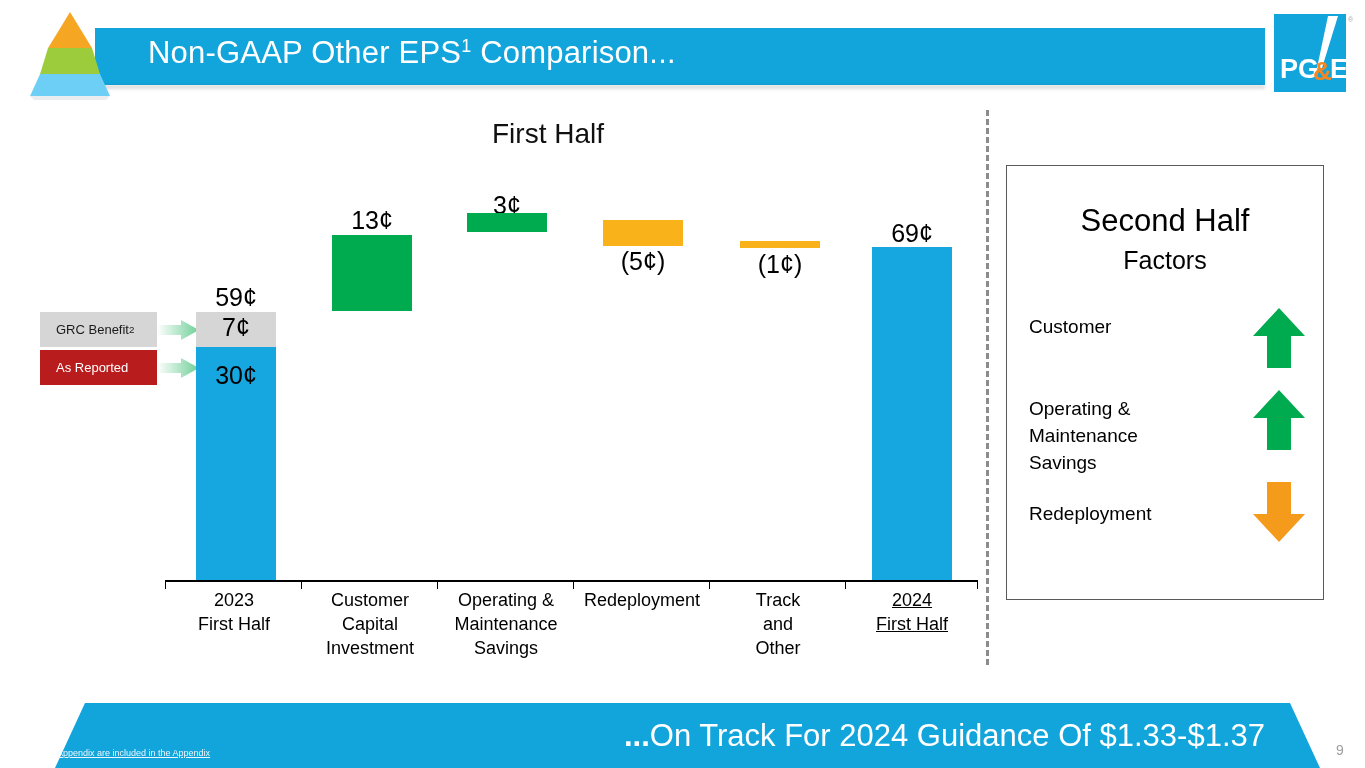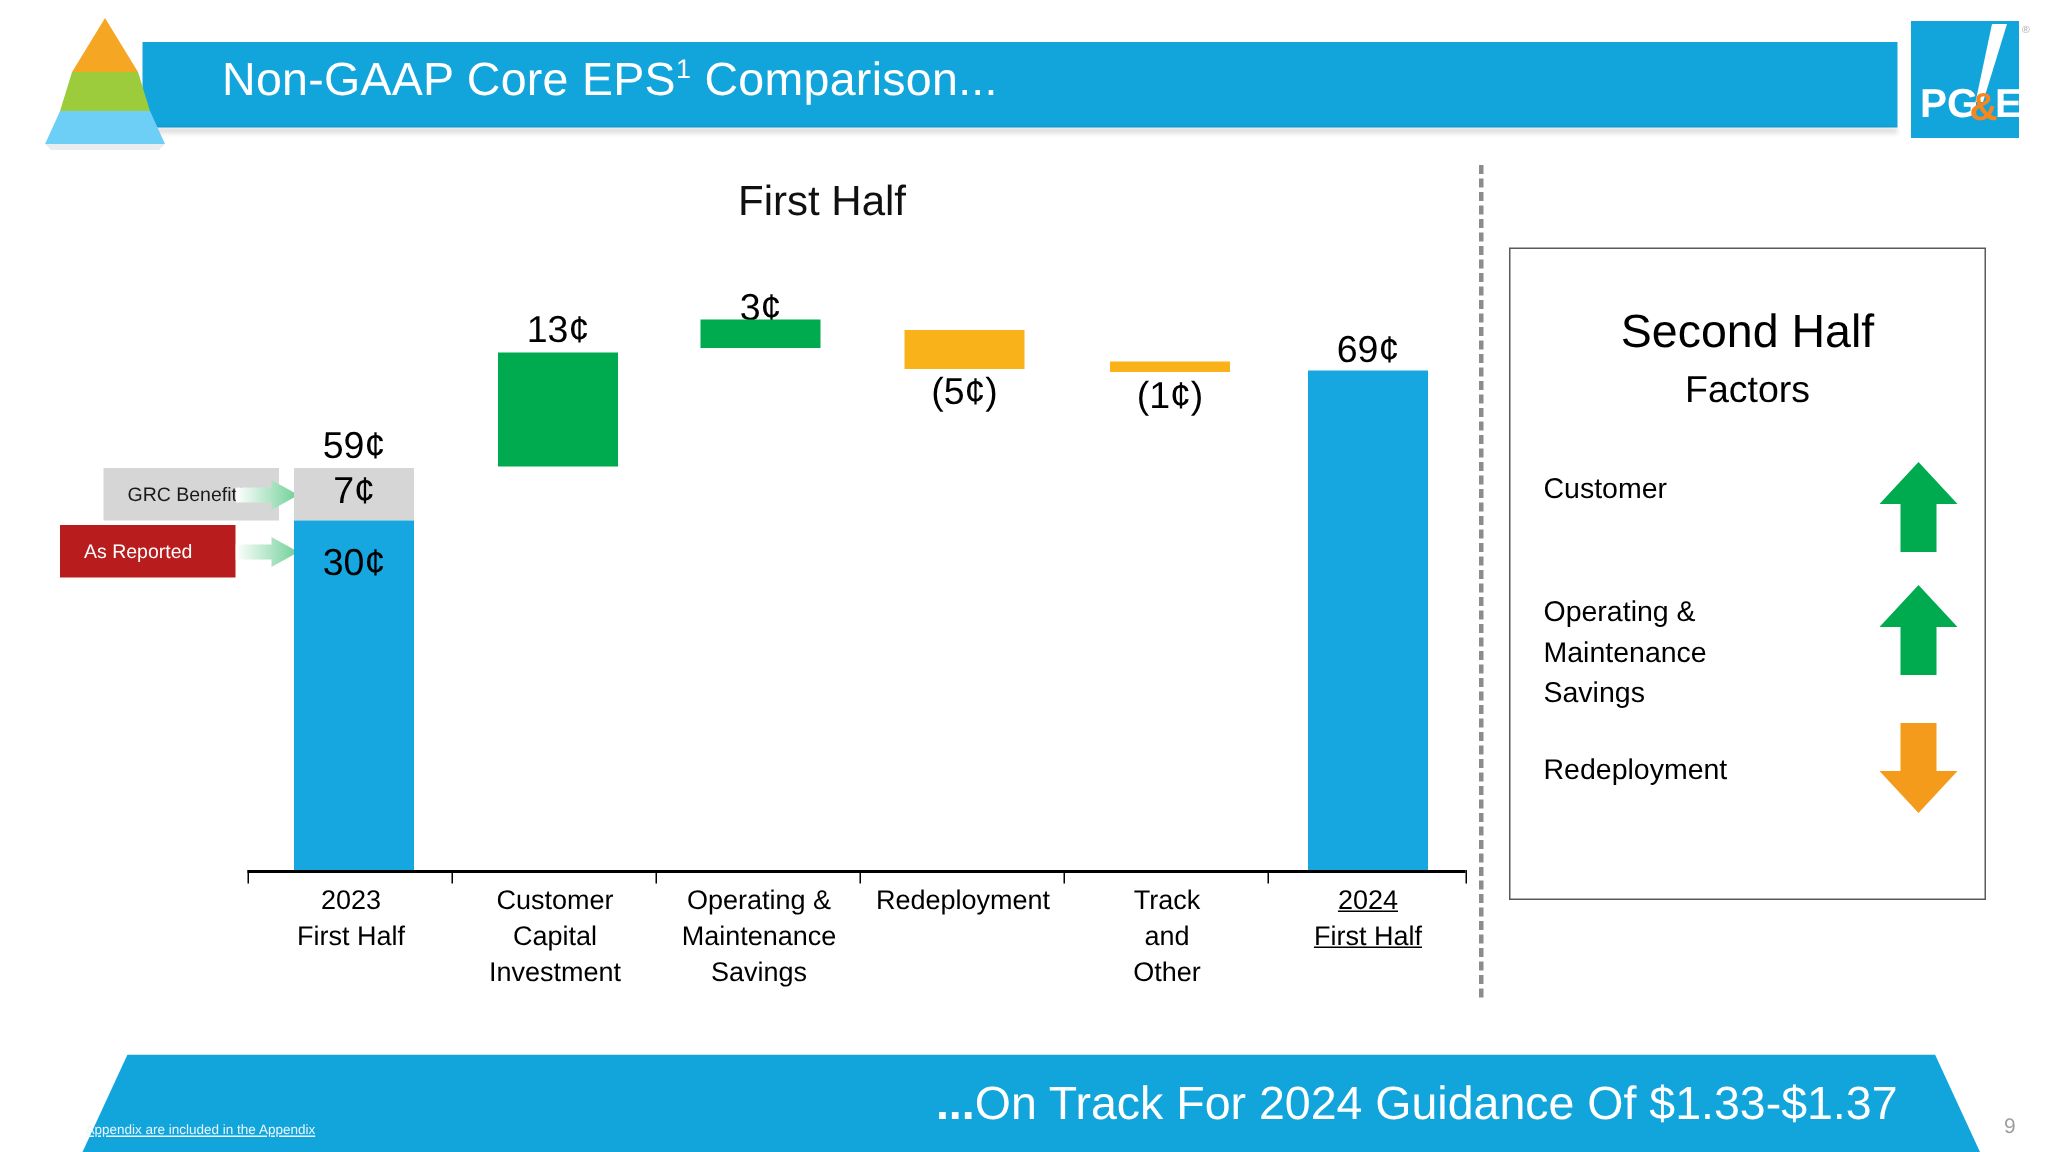--- a/index.html
+++ b/index.html
@@ -134,21 +134,20 @@
     display: flex;
     align-items: center;
     padding-left: 16px;
     box-sizing: border-box;
     font-size: 13px;
   }
   .legend-grc {
     top: 312px;
     background: #D6D6D6;
     color: #1a1a1a;
-    margin-left: 29px;
   }
   .legend-grc sup { font-size: .75em; vertical-align: super; }
   .legend-rep {
     top: 350px;
     background: #b91c1c;
     color: #FFFFFF;
   }
   .legend-arrow {
     position: absolute;
     left: 157px;
@@ -246,21 +245,21 @@
     color: #9E9E9E;
   }
 </style>
 </head>
 <body>
 
 <div class="title-bar"></div>
 <div class="title-bar-shadow"></div>
 
 <div class="title-text">
-  <span>Non-GAAP Core EPS</span><sup>1</sup><span> Comparison...</span>
+  <span>Non-GAAP Other EPS</span><sup>1</sup><span> Comparison...</span>
 </div>
 
 <svg class="pyramid" viewBox="0 0 96 92">
   <polygon points="48,4 70,40 26,40" fill="#F5A623"></polygon>
   <polygon points="26,40 70,40 78,66 18,66" fill="#9CCB3B"></polygon>
   <polygon points="18,66 78,66 88,88 8,88" fill="#6DCFF6"></polygon>
   <polygon points="48,4 26,40 18,66 8,88 4,90 14,70 24,38" fill="#ffffff" opacity="0.35"></polygon>
   <polygon points="8,88 88,88 84,92 12,92" fill="#dfe6ea" opacity="0.7"></polygon>
 </svg>
 

